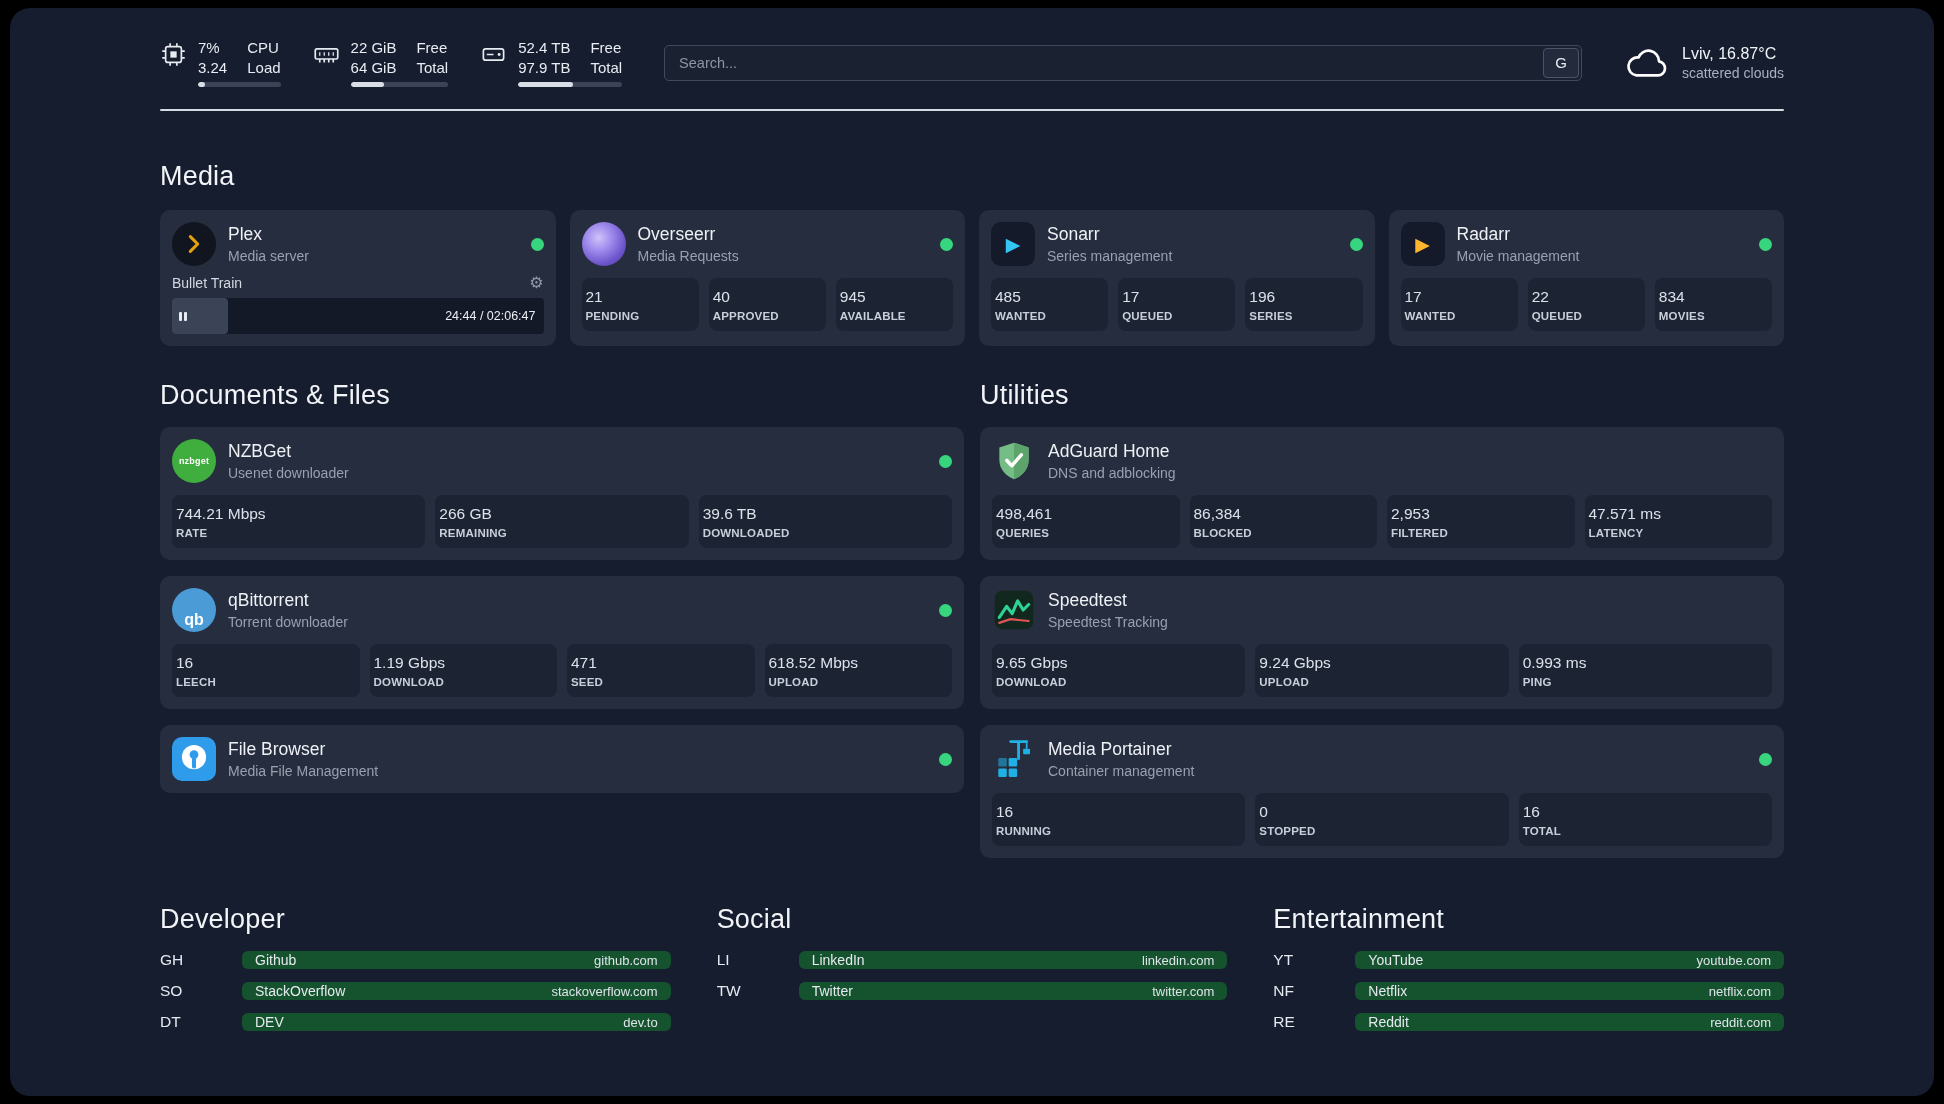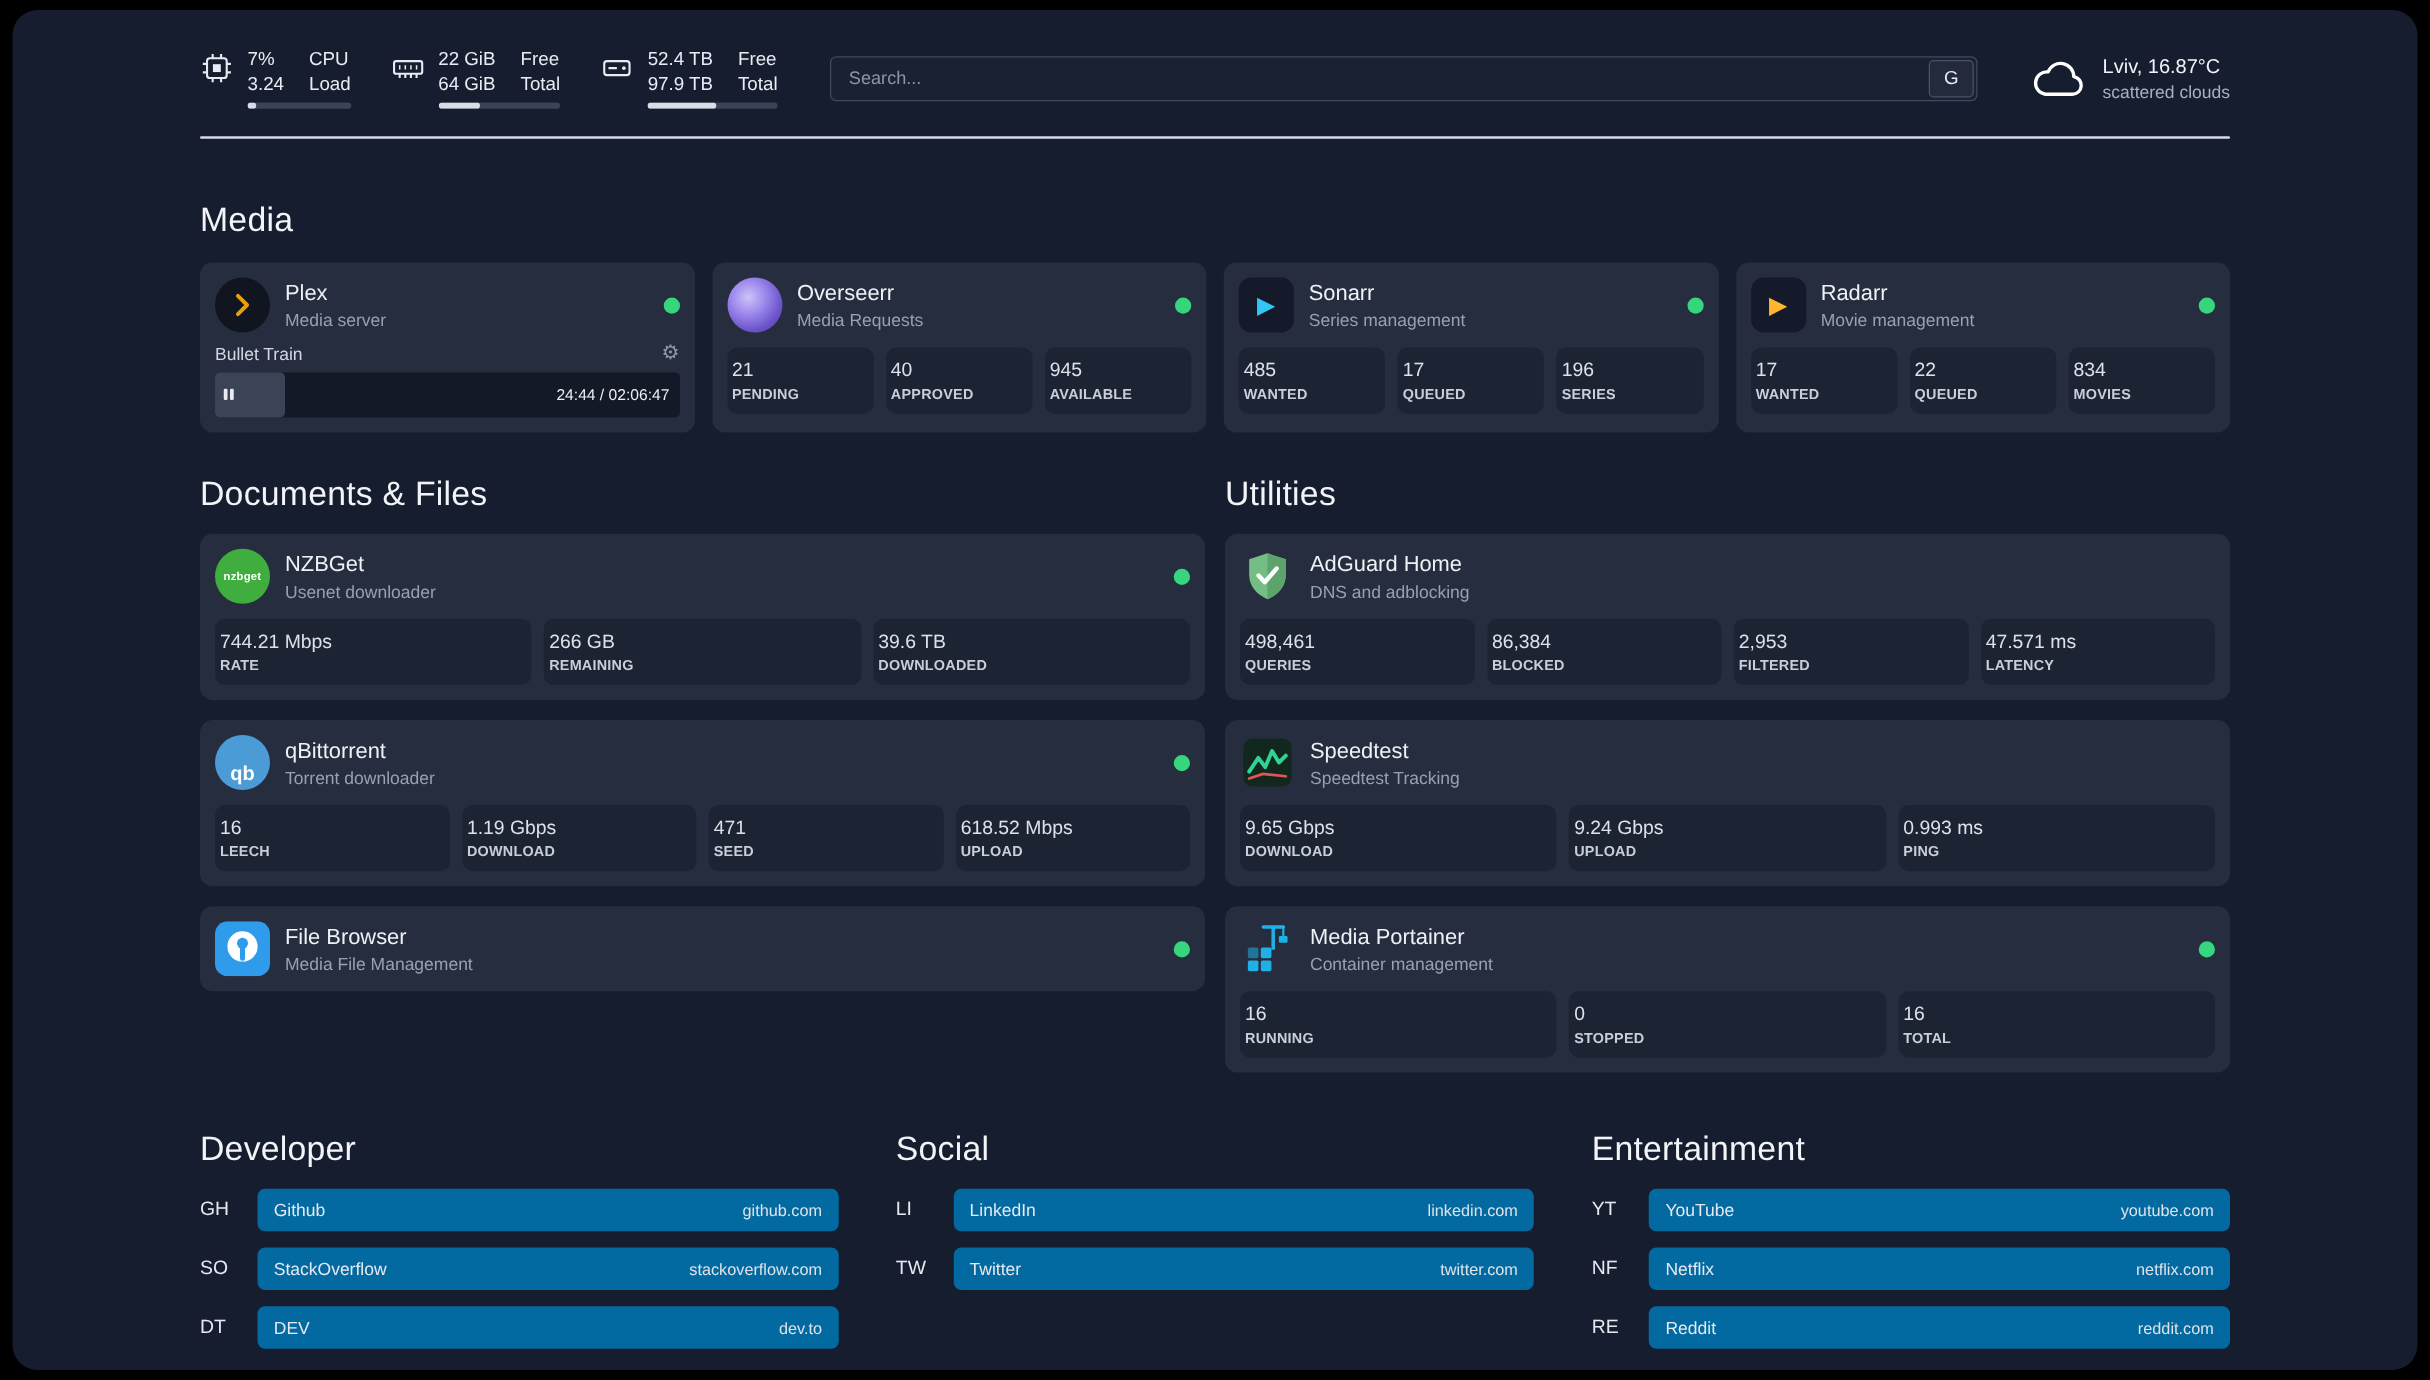--- a/index.html
+++ b/index.html
@@ -80,23 +80,23 @@
   .seek-time { position:absolute; right:8px; top:0; bottom:0; display:flex; align-items:center;
                font-size:12.5px; color:#ECEEF4; }
 
   
   .cols { margin-top:34px; display:grid; grid-template-columns:1fr 1fr; gap:16px; align-items:start; }
   .col-cards { margin-top:16px; display:flex; flex-direction:column; gap:16px; }
 
   
   .bm-wrap { margin-top:46px; display:grid; grid-template-columns:1fr 1fr 1fr; gap:46px; }
   .bm-list { margin-top:16px; display:flex; flex-direction:column; gap:13px; }
-  .bm-row { display:flex; align-items:center; }
+  .bm-row { display:flex; align-items:center;gap:36px; }
   .bm-abbr { width:46px; font-size:15.5px; color:#E6E9F0; font-weight:500; flex:0 0 46px; }
-  .bm-pill { flex:1; height:34px; background:#0369a1; border-radius:6px; display:flex;
+  .bm-pill { flex:1; height:18px; background:#14532d; border-radius:6px; display:flex;
              align-items:center; padding:0 13px; cursor:pointer; }
   .bm-name { font-size:14px; color:#E6E9F0; }
   .bm-url { margin-left:auto; font-size:13px; color:#DFE3EA; }
 </style>
 </head>
 <body>
 
 <div class="dashboard">
 <div class="content">
 

